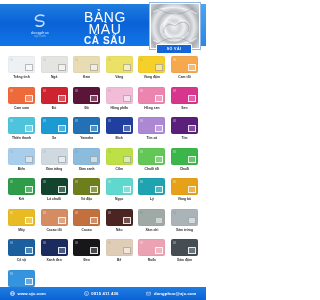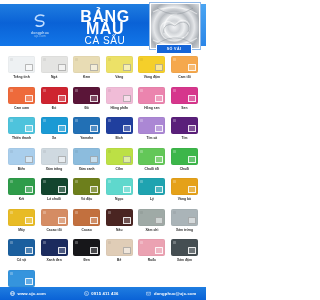--- a/index.html
+++ b/index.html
@@ -35,22 +35,22 @@
     text-align:center;margin-top:1px;font-weight:bold;white-space:nowrap;
   }
   .logo-text2{
     font-size:3px;color:#9ec8f2;letter-spacing:.2px;line-height:3.6px;
     text-align:center;white-space:nowrap;
   }
   .title-block{
     position:absolute;left:72px;top:11px;width:66px;
     text-align:center;color:#ffffff;
   }
-  .title-l1{font-size:16px;font-weight:bold;letter-spacing:.6px;line-height:12px;}
-  .title-l2{font-size:10px;font-weight:normal;letter-spacing:.6px;line-height:12px;}
+  .title-l1{font-size:14px;font-weight:normal;letter-spacing:.6px;line-height:12px;}
+  .title-l2{font-size:10px;font-weight:bold;letter-spacing:.6px;line-height:12px;}
 
   .fabric-box{
     position:absolute;right:6px;top:3px;width:48px;height:44px;
     border:1.5px solid #ffffff;
     background:
       radial-gradient(circle at 48% 52%, #f2f3f5 0%, #cfd2d6 18%, #eceef0 30%, #b9bdc2 46%, #e4e6e9 60%, #a9aeb4 76%, #dcdee1 100%);
     box-shadow:0 0 0 1px #8fb8e8;
     overflow:hidden;
   }
   .fabric-swirl{position:absolute;inset:0;}

